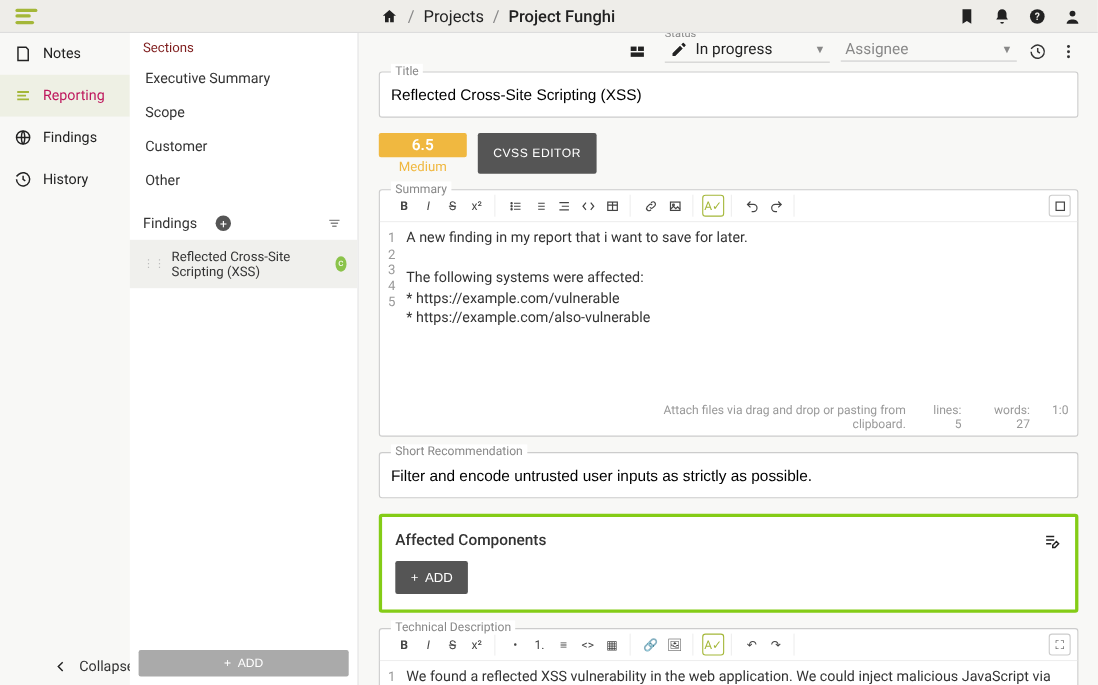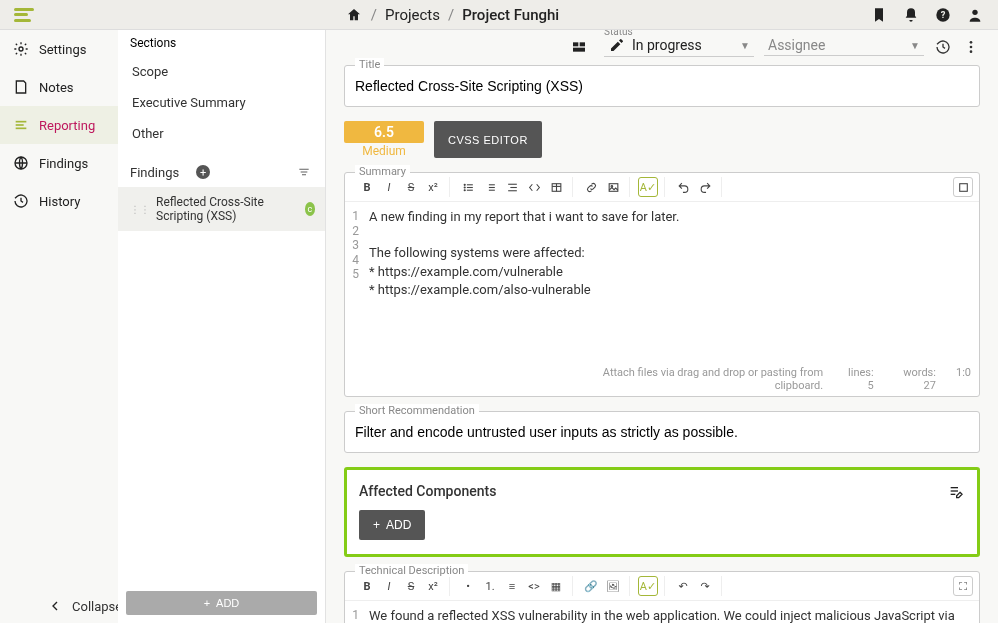--- a/index.html
+++ b/index.html
@@ -15,21 +15,21 @@
 .breadcrumb-current { font-weight: 500; }
 .topbar-actions { display: flex; align-items: center; gap: 14px; }
 .icon { width: 18px; height: 18px; display: inline-flex; align-items: center; justify-content: center; color: #222; }
 .main { display: flex; height: 593px; }
 .nav { width: 118px; background: #f8f8f6;}
 .nav-item { display: flex; align-items: center; gap: 9px; padding: 10px 12px; cursor: pointer; color: #222; }
 .nav-item.active { color: #be185d; background: #eef0e4; }
 .nav-item.active .icon { color: #a4b738; }
 .nav-bottom { position: absolute; bottom: 0; width: 118px; padding: 8px 12px; display:flex; align-items:center; gap:8px; cursor:pointer;margin-left:34px;}
 .sections-panel { width: 208px; background: #fff; border-right: 1px solid #e2e2e2; position: relative; display:flex; flex-direction:column;}
-.sections-header { padding: 6px 12px; font-size: 12px; color: #000000;}
+.sections-header { padding: 6px 12px; font-size: 12px; color: #7f1d1d;}
 .section-item { padding: 8px 12px 8px 14px; cursor: pointer; color: #333; }
 .findings-header { padding: 10px 12px 6px; display: flex; align-items: center; gap: 17px; font-size: 13px; color: #333; margin-top:4px;}
 .add-circle { width: 14px; height: 14px; border-radius: 50%; background: #555; color: #fff; display: inline-flex; align-items: center; justify-content: center; font-size: 11px; line-height:1; cursor:pointer;}
 .findings-header .sort-icon { margin-left: auto; color:#888; cursor:pointer;}
 .finding-item { display: flex; align-items: center; padding: 8px 10px 8px 12px; background: #f0f0ed; cursor: pointer; gap:6px;}
 .finding-item .grip { color:#bbb; font-size:10px;}
 .severity-dot { width: 14px; height: 14px; border-radius: 50%; background: #8BC34A; color:#fff; display:flex; align-items:center; justify-content:center; font-size:9px; margin-left:auto;}
 .add-btn-bottom { margin: auto 8px 8px; background: #aaa; color: #fff; border: none; border-radius: 2px; padding: 6px 0; display:flex; align-items:center; justify-content:center; gap:6px; cursor:pointer; font-size:11px;}
 .content { flex: 1; overflow-y: auto; padding: 6px 18px 20px; background:#f8f8f6;}
 .meta-row { display: flex; align-items: center; gap: 10px; margin-bottom: 8px; }
@@ -114,29 +114,20 @@
           <path d="M4 22c0-4 4-6 8-6s8 2 8 6z"></path>
         </svg>
       </span>
   </div>
 </div>
 
 <div class="main">
   <div class="nav">
     <div class="nav-item">
       <span class="icon">
-          <svg viewBox="0 0 24 24" fill="none" stroke="currentColor" stroke-width="2">
-            <circle cx="12" cy="12" r="3"></circle>
-            <path d="M12 2v3M12 19v3M4.2 4.2l2 2M17.8 17.8l2 2M2 12h3M19 12h3M4.2 19.8l2-2M17.8 6.2l2-2"></path>
-          </svg>
-        </span>
-      <span>Settings</span>
-    </div>
-    <div class="nav-item">
-      <span class="icon">
           <svg viewBox="0 0 24 24" fill="currentColor">
             <path d="M5 3h11l3 3v15H5z" fill="none" stroke="currentColor" stroke-width="2"></path>
           </svg>
         </span>
       <span>Notes</span>
     </div>
     <div class="nav-item active">
       <span class="icon">
           <svg viewBox="0 0 24 24" fill="none" stroke="currentColor" stroke-width="2.5">
             <line x1="4" y1="7" x2="20" y2="7"></line>
@@ -169,22 +160,23 @@
           <svg viewBox="0 0 24 24" fill="none" stroke="currentColor" stroke-width="2">
             <path d="M15 6l-6 6 6 6"></path>
           </svg>
         </span>
       <span>Collapse</span>
     </div>
   </div>
 
   <div class="sections-panel">
     <div class="sections-header">Sections</div>
+    <div class="section-item">Executive Summary</div>
     <div class="section-item">Scope</div>
-    <div class="section-item">Executive Summary</div>
+    <div class="section-item">Customer</div>
     <div class="section-item">Other</div>
     <div class="findings-header">
       <span>Findings</span>
       <span class="add-circle">+</span>
       <span class="sort-icon icon">
           <svg viewBox="0 0 24 24" fill="none" stroke="currentColor" stroke-width="2">
             <line x1="5" y1="8" x2="19" y2="8"></line>
             <line x1="7" y1="12" x2="17" y2="12"></line>
             <line x1="9" y1="16" x2="15" y2="16"></line>
           </svg>

